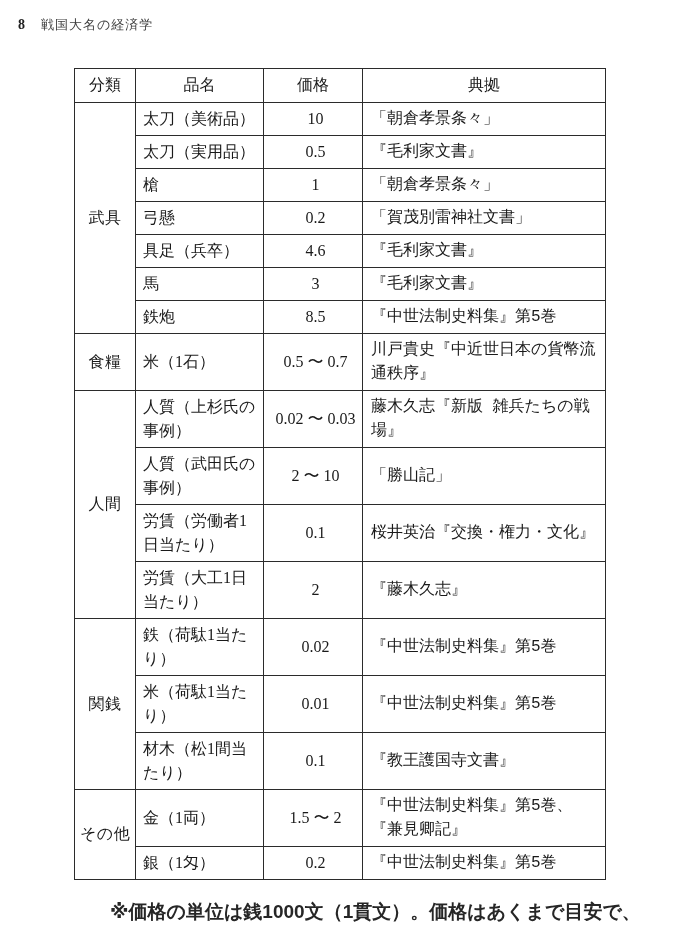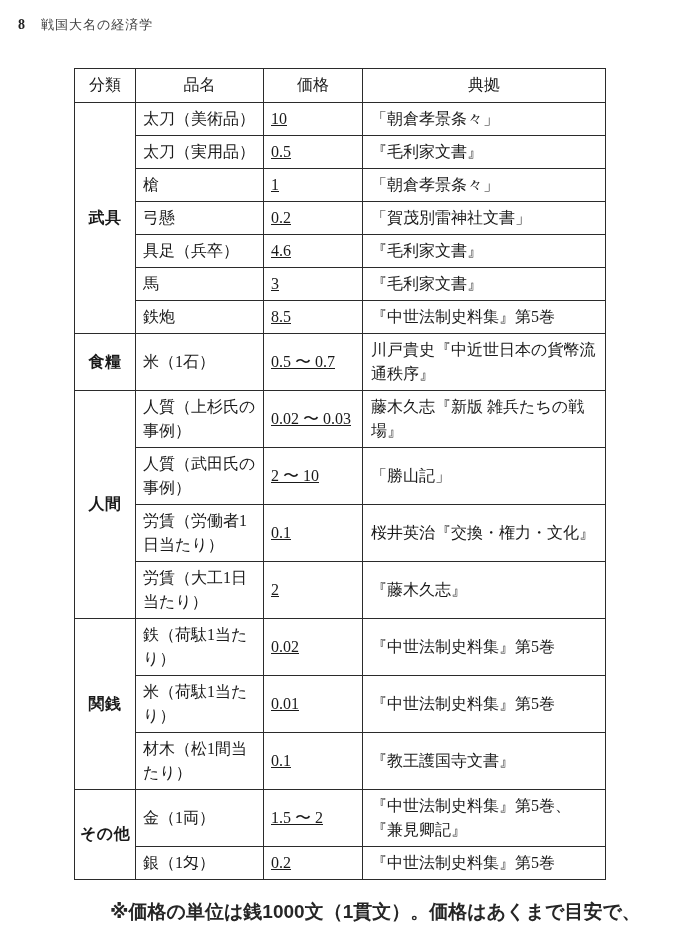--- a/index.html
+++ b/index.html
@@ -45,39 +45,38 @@
   .price-table thead th {
     text-align: center;
     height: 29px;
     padding: 2px 4px;
   }
   .price-table tbody tr { height: 31px; }
   .price-table td.cat {
     text-align: center;
     padding: 2px 2px;
     letter-spacing: 0.5px;
-    font-weight: bold;
   }
   .price-table td.item {
     padding: 4px 7px;
     line-height: 24px;
     text-align: left;
     font-family: Liberation Serif, serif;
   }
   .price-table td.price {
     padding: 4px 2px 4px 7px;
     line-height: 24px;
-    text-align: left;
+    text-align: center;
     white-space: nowrap;
-    text-decoration: underline;
   }
   .price-table td.source {
     padding: 4px 8px;
     line-height: 24px;
     text-align: left;
+    font-family: Liberation Mono, monospace;
   }
   .footnote {
     margin: 16px 0 0 110px;
     width: 548px;
     font-family: "Liberation Sans", "DejaVu Sans", sans-serif;
     font-weight: bold;
     font-size: 19px;
     line-height: 32px;
     color: #262626;
   }

